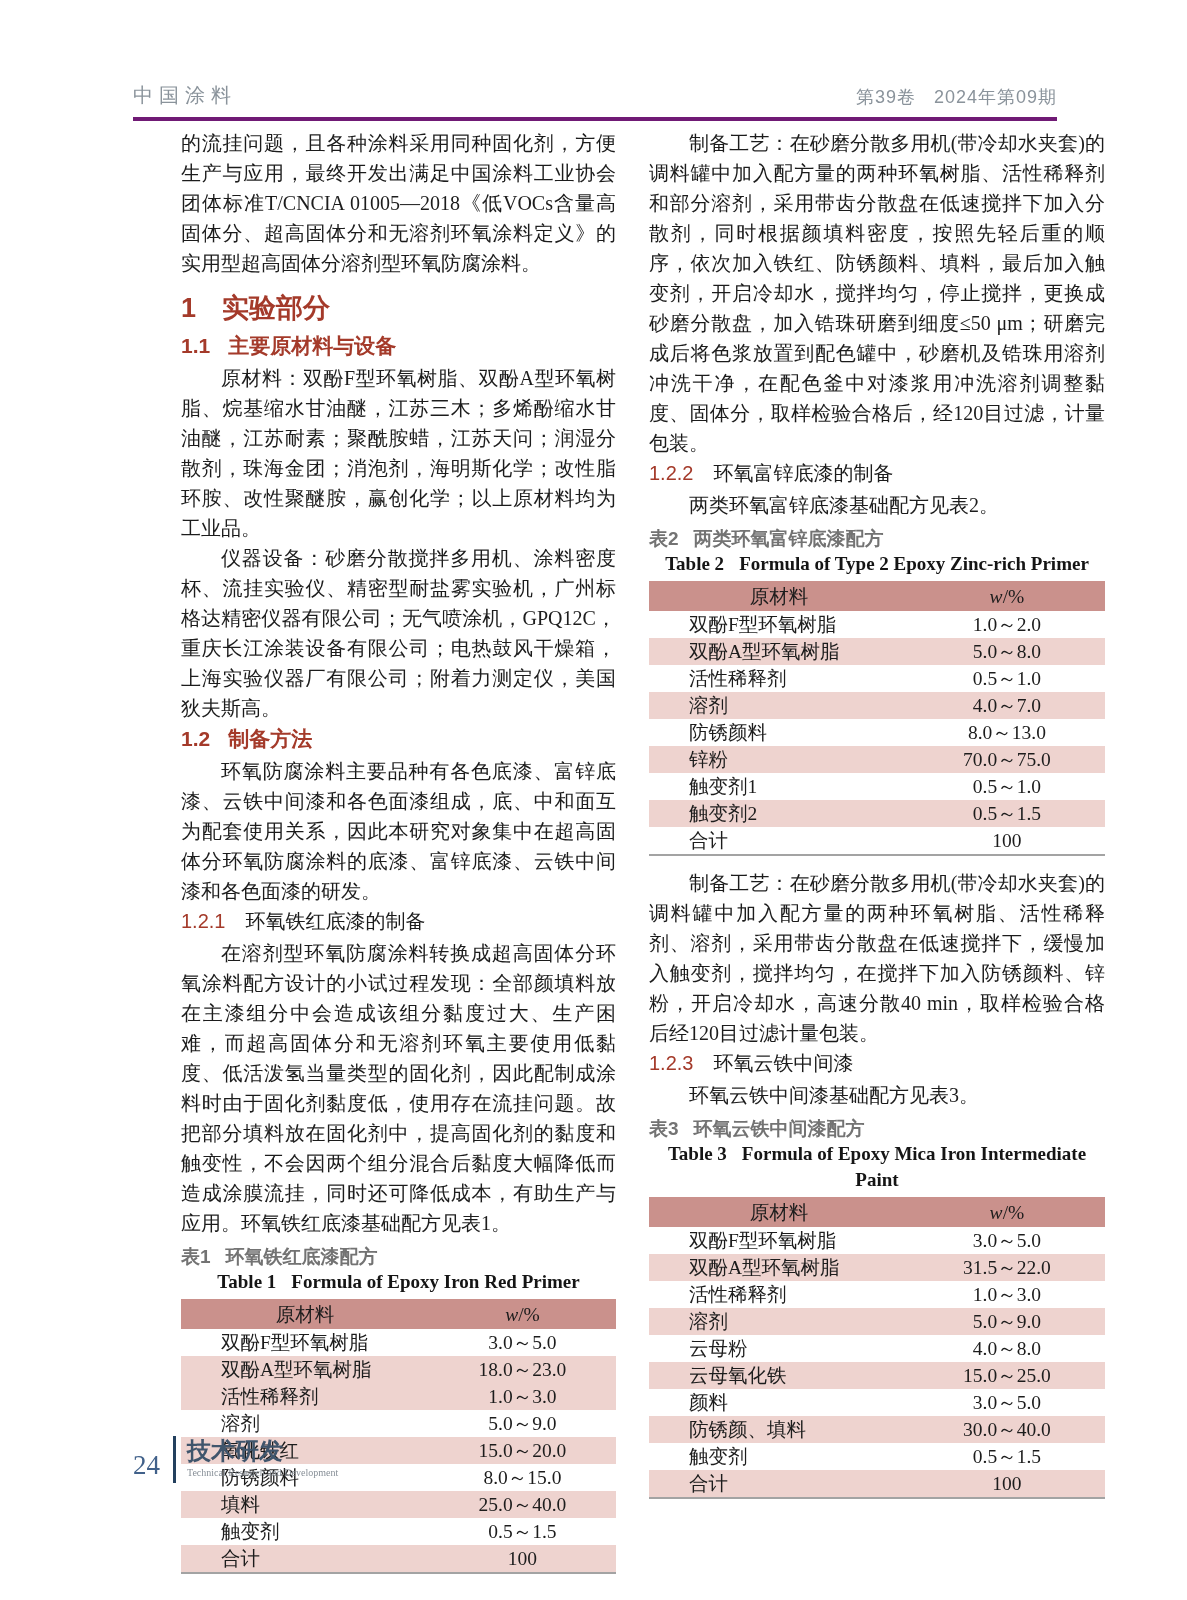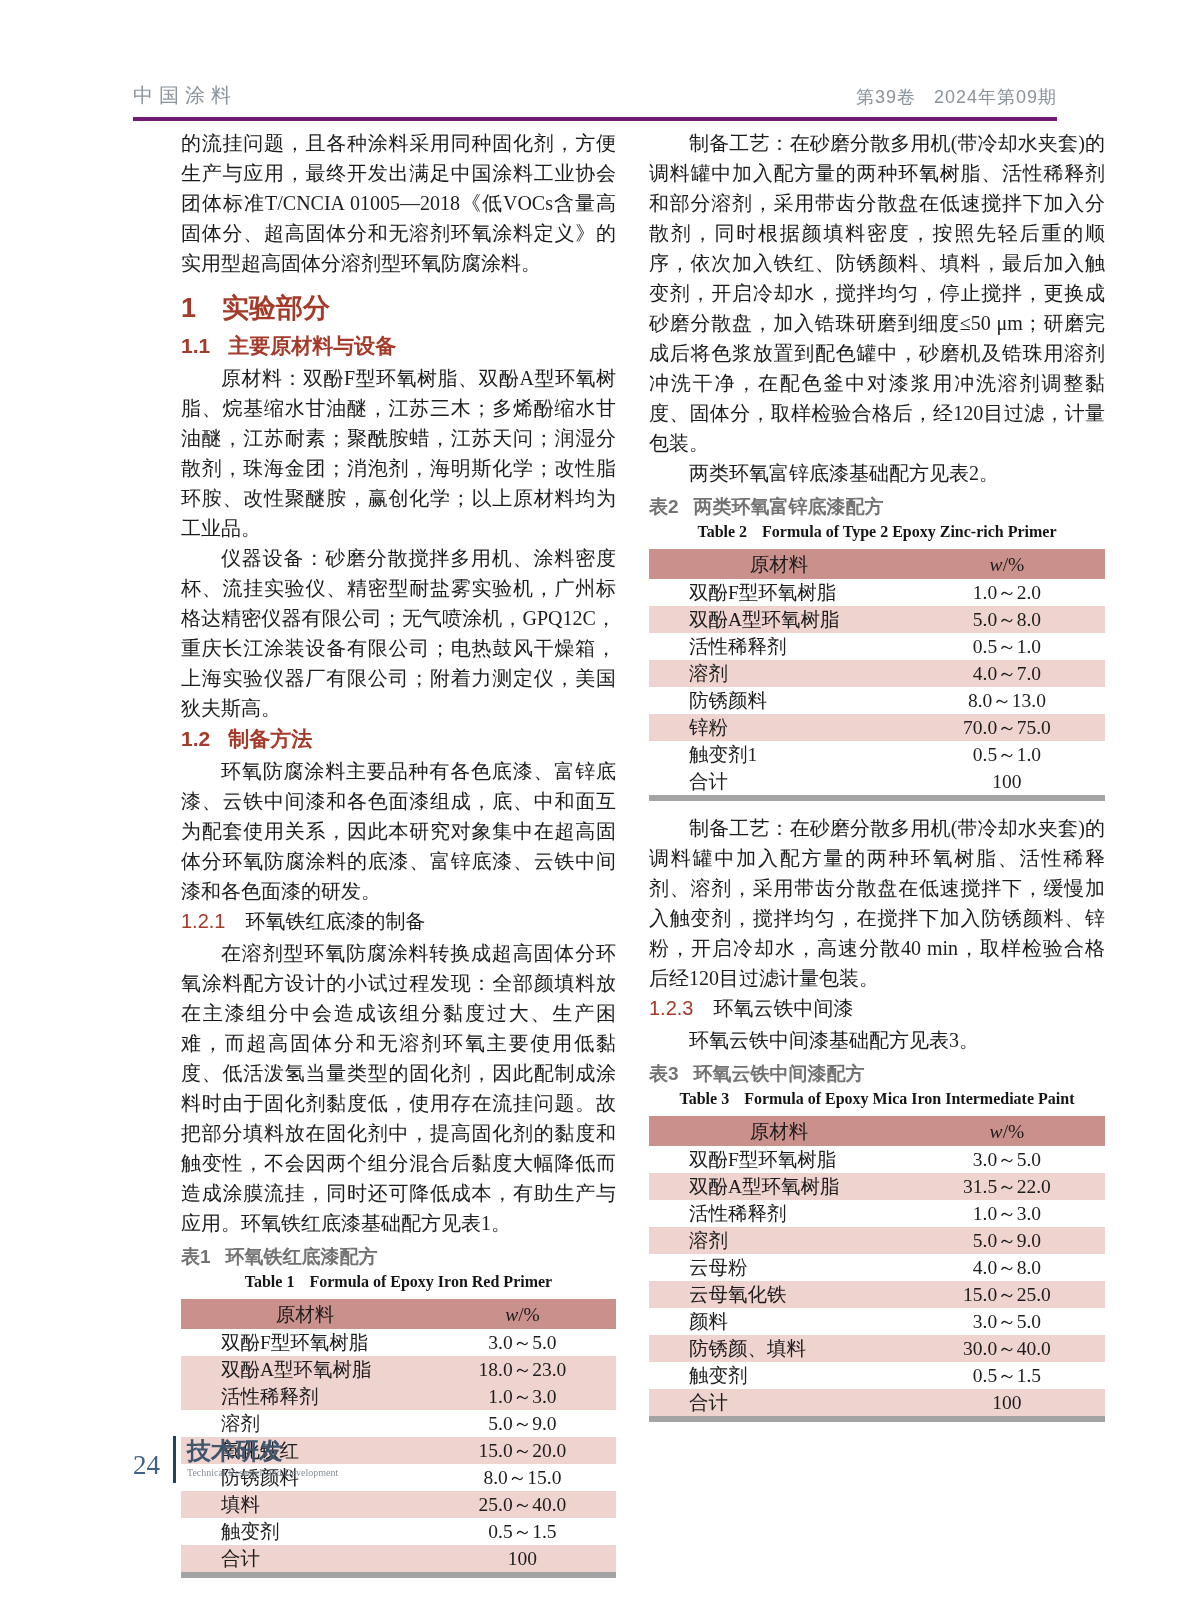--- a/index.html
+++ b/index.html
@@ -46,25 +46,25 @@
     color:var(--red,#a43a2a); font-family:"Liberation Sans","DejaVu Sans",sans-serif;
     margin-right:20px;
   }
   
   .table-block { margin-top:6px; }
   .cap-zh {
     font-family:"Liberation Sans","DejaVu Sans",sans-serif;
     font-weight:bold; font-size:19px; line-height:25px; color:#737373;
   }
   .cap-en {
-    text-align:center; font-weight:bold; font-size:16px; line-height:26px;
+    text-align:center; font-weight:bold; font-size:19px; line-height:26px;
     margin-bottom:4px; color:#151515;
   }
   .cap-title { margin-left:15px; }
-  table.formula { width:100%; border-collapse:collapse; border-bottom:6px solid #a3a3a3; }
+  table.formula { width:100%; border-collapse:collapse; border-bottom:2px solid #a3a3a3; }
   .formula th, .formula td {
     font-weight:normal; font-size:19.5px; padding:0; height:27px; line-height:27px;
   }
   .formula thead th { background:var(--thbg,#ca918c); height:30px; }
   .formula th.c1 { text-align:center; }
   .formula td.c1 { width:57%; padding-left:40px; text-align:left; }
   .formula th.c2, .formula td.c2 { text-align:center; }
   .formula tr.alt { background:var(--altbg,#eed3cf); }
   .wit { font-style:italic; }
   
@@ -172,20 +172,23 @@
                 <td class="c2">100</td>
               </tr>
             </tbody>
         </table>
       </div>
     </div>
 
     <div class="col-right">
       <p class="body indent">制备工艺：在砂磨分散多用机(带冷却水夹套)的调料罐中加入配方量的两种环氧树脂、活性稀释剂和部分溶剂，采用带齿分散盘在低速搅拌下加入分散剂，同时根据颜填料密度，按照先轻后重的顺序，依次加入铁红、防锈颜料、填料，最后加入触变剂，开启冷却水，搅拌均匀，停止搅拌，更换成砂磨分散盘，加入锆珠研磨到细度≤50 μm；研磨完成后将色浆放置到配色罐中，砂磨机及锆珠用溶剂冲洗干净，在配色釜中对漆浆用冲洗溶剂调整黏度、固体分，取样检验合格后，经120目过滤，计量包装。</p>
 
+      <div class="sec3">
+        <span class="num">1.2.2</span><span>环氧富锌底漆的制备</span>
+      </div>
 
       <p class="body indent">两类环氧富锌底漆基础配方见表2。</p>
 
       <div class="table-block">
         <div class="cap-zh">
           <span>表2</span><span class="cap-title">两类环氧富锌底漆配方</span>
         </div>
         <div class="cap-en">
           <span>Table 2</span><span class="cap-title">Formula of Type 2 Epoxy Zinc-rich Primer</span>
         </div>
@@ -218,20 +221,24 @@
                 <td class="c2">8.0～13.0</td>
               </tr>
               <tr class="alt">
                 <td class="c1">锌粉</td>
                 <td class="c2">70.0～75.0</td>
               </tr>
               <tr>
                 <td class="c1">触变剂1</td>
                 <td class="c2">0.5～1.0</td>
               </tr>
+              <tr class="alt">
+                <td class="c1">触变剂2</td>
+                <td class="c2">0.5～1.5</td>
+              </tr>
               <tr>
                 <td class="c1">合计</td>
                 <td class="c2">100</td>
               </tr>
             </tbody>
         </table>
       </div>
 
       <p class="body indent after-table">制备工艺：在砂磨分散多用机(带冷却水夹套)的调料罐中加入配方量的两种环氧树脂、活性稀释剂、溶剂，采用带齿分散盘在低速搅拌下，缓慢加入触变剂，搅拌均匀，在搅拌下加入防锈颜料、锌粉，开启冷却水，高速分散40 min，取样检验合格后经120目过滤计量包装。</p>
 

